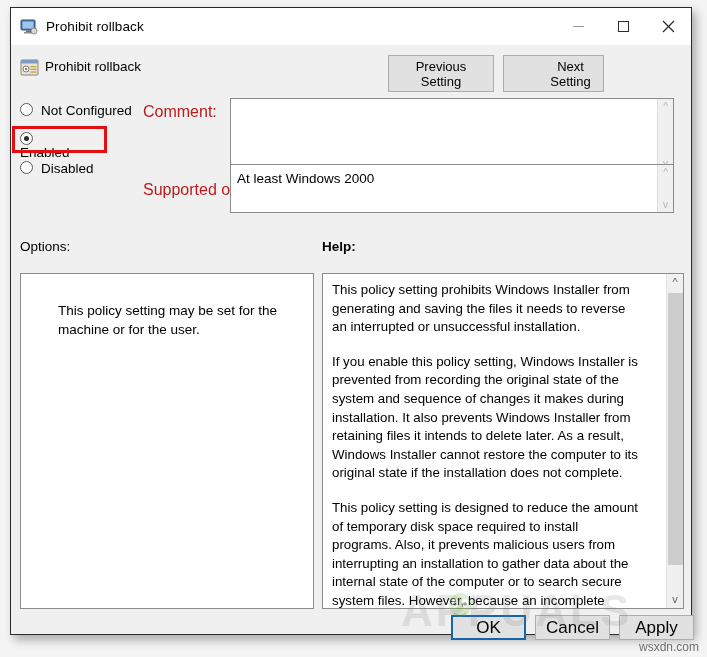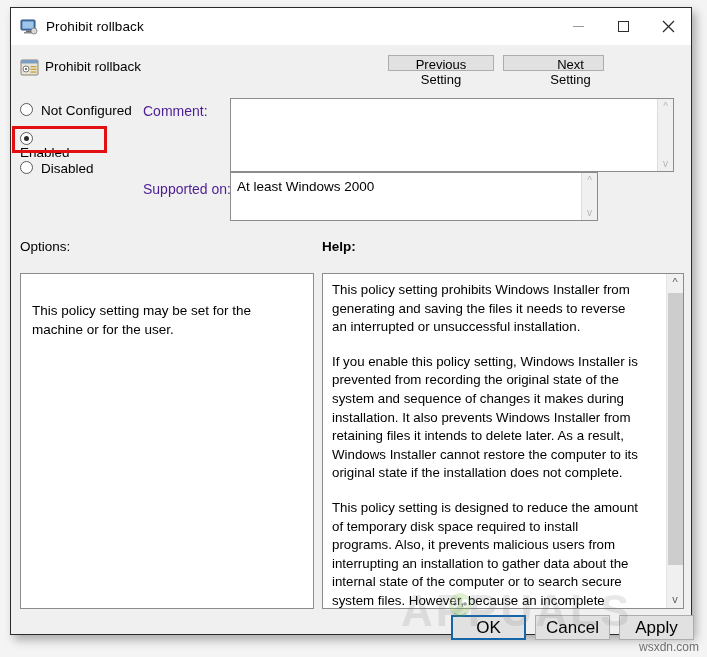--- a/index.html
+++ b/index.html
@@ -58,21 +58,21 @@
   #header-icon {
     position: absolute; left: 9px; top: 13px;
     width: 19px; height: 19px;
   }
   #header-title {
     position: absolute; left: 34px; top: 14px;
     font-size: 13.5px; color: #000;
   }
   .navbtn {
     position: absolute; top: 10px;
-    height: 16px;
+    height: 37px;
     background: #e1e1e1;
     border: 1px solid #adadad;
     font-family: "Liberation Sans", sans-serif;
     font-size: 13px; color: #000;
     cursor: default;
   }
   #btn-prev { left: 377px; width: 106px; }
   #btn-next { left: 492px; width: 101px; padding-left: 40px; }
 
   
@@ -97,33 +97,33 @@
   #enabled-highlight {
     position: absolute;
     left: 1px; top: 118px;
     width: 95px; height: 27px;
     border: 3px solid #e10f11;
     pointer-events: none;
   }
 
   
   .field-label {
-    position: absolute; font-size: 14px; color: #4c1d95;
+    position: absolute; font-size: 16px; color: #b91c1c;
   }
   #comment-label   { left: 132px; top: 95px; }
   #supported-label { left: 132px; top: 173px; }
 
   .textbox {
     position: absolute;
     background: #ffffff;
     border: 1px solid #8c8c8c;
     display: flex;
   }
   #comment-box   { left: 219px; top: 90px;  width: 444px; height: 74px; }
-  #supported-box { left: 219px; top: 164px; width: 368px; height: 49px; gap: 24px; }
+  #supported-box { left: 219px; top: 156px; width: 444px; height: 49px; gap: 24px; }
   .textbox .tb-text {
     flex: 1; padding: 5px 6px;
     font-size: 13.5px; color: #000; line-height: 17px;
   }
   .vscroll-narrow {
     width: 16px; background: #f0f0f0;
     border-left: 1px solid #dcdcdc;
     display: flex; flex-direction: column;
     align-items: center; justify-content: space-between;
     padding: 3px 0;
@@ -134,21 +134,21 @@
   #options-label { position: absolute; left: 9px;  top: 231px; font-size: 13.5px; color:#000; }
   #help-label    { position: absolute; left: 311px; top: 231px; font-size: 13.5px; color:#000000;font-weight:bold; }
 
   #options-panel {
     position: absolute; left: 9px; top: 265px;
     width: 294px; height: 336px;
     background: #fff; border: 1px solid #8c8c8c;
   }
   #options-text {
     padding: 27px 11px 0 11px;
-    font-size: 13.5px; color: #000; line-height: 19px;
+    font-size: 13.5px; color: #000; line-height: 19px; margin-left: 26px;
   }
 
   #help-panel {
     position: absolute; left: 311px; top: 265px;
     width: 362px; height: 336px;
     background: #fff; border: 1px solid #8c8c8c;
     display: flex;
     gap: 16px;
   }
   #help-text {

